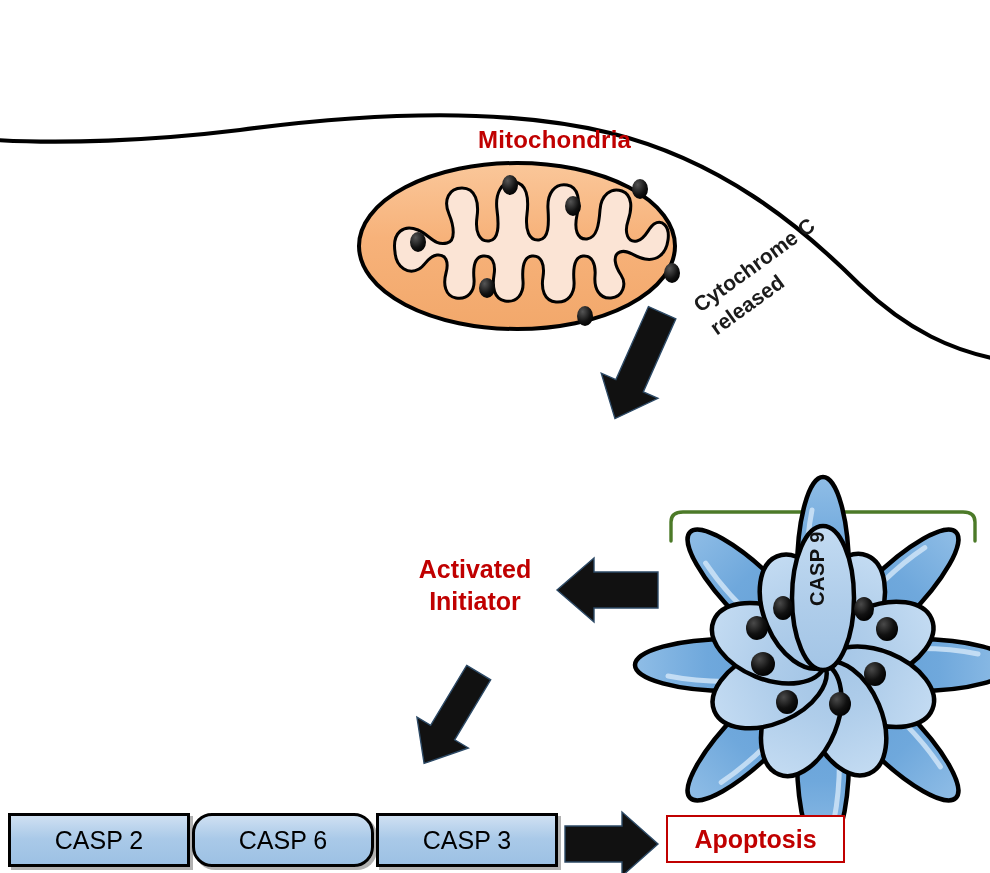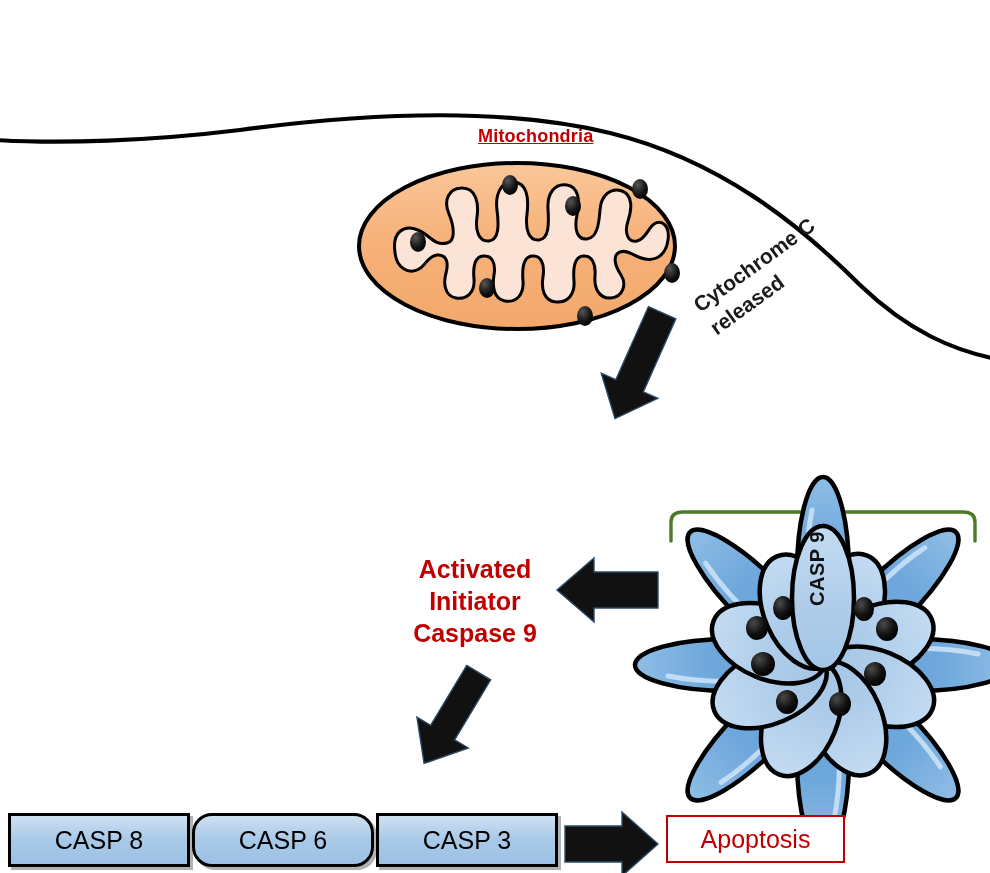--- a/index.html
+++ b/index.html
@@ -4,21 +4,21 @@
 <style>
   html,body{margin:0;padding:0;background:#ffffff;}
   body{
     width:990px;height:873px;position:relative;overflow:hidden;
     font-family:"Liberation Sans", sans-serif;
   }
   #stage{position:absolute;left:0;top:0;width:990px;height:873px;}
   #art{position:absolute;left:0;top:0;width:990px;height:873px;}
 
   .lbl{position:absolute;font-weight:bold;color:#C00000;white-space:nowrap;}
-  #mito-label{left:478px;top:126px;font-size:18px;letter-spacing:.2px;text-decoration:underline;}
+  #mito-label{left:478px;top:126px;font-size:24px;letter-spacing:.2px;}
   #apoptosome-label{left:729px;top:431px;font-size:26px;}
   #exec-label{left:152px;top:772px;font-size:25px;}
 
   #activated-label{
     position:absolute;left:395px;top:554px;width:160px;
     text-align:center;color:#C00000;font-weight:bold;font-size:25px;
     line-height:1.27;
   }
 
   #cytc-label{
@@ -44,21 +44,21 @@
     font-size:25px;color:#000000;
   }
   #casp3{left:8px;width:176px;}
   #casp6{left:192px;width:176px;border-radius:20px;}
   #casp7{left:376px;width:176px;}
 
   #apoptosis-box{
     position:absolute;left:666px;top:815px;width:175px;height:44px;
     background:#ffffff;border:2px solid #C00000;
     display:flex;align-items:center;justify-content:center;
-    font-size:25px;font-weight:normal;color:#C00000;
+    font-size:25px;font-weight:bold;color:#C00000;
   }
 </style>
 </head>
 <body>
 
 <div id="stage">
 
   <svg id="art" viewBox="0 0 990 873">
     <defs>
       <linearGradient id="mitoGrad" x1="0" y1="0" x2="0" y2="1">
@@ -238,23 +238,22 @@
     <div>Cytochrome C</div>
     <div>released</div>
   </div>
 
 
   <div id="casp9-petal-label">CASP 9</div>
 
   <div id="activated-label">
     <div>Activated</div>
     <div>Initiator</div>
-    <div>Caspase 9</div>
   </div>
 
 
-  <div class="casp-box" id="casp3">CASP 8</div>
+  <div class="casp-box" id="casp3">CASP 2</div>
   <div class="casp-box" id="casp6">CASP 6</div>
   <div class="casp-box" id="casp7">CASP 3</div>
 
   <div id="apoptosis-box">Apoptosis</div>
 
 </div>
 
 </body></html>

